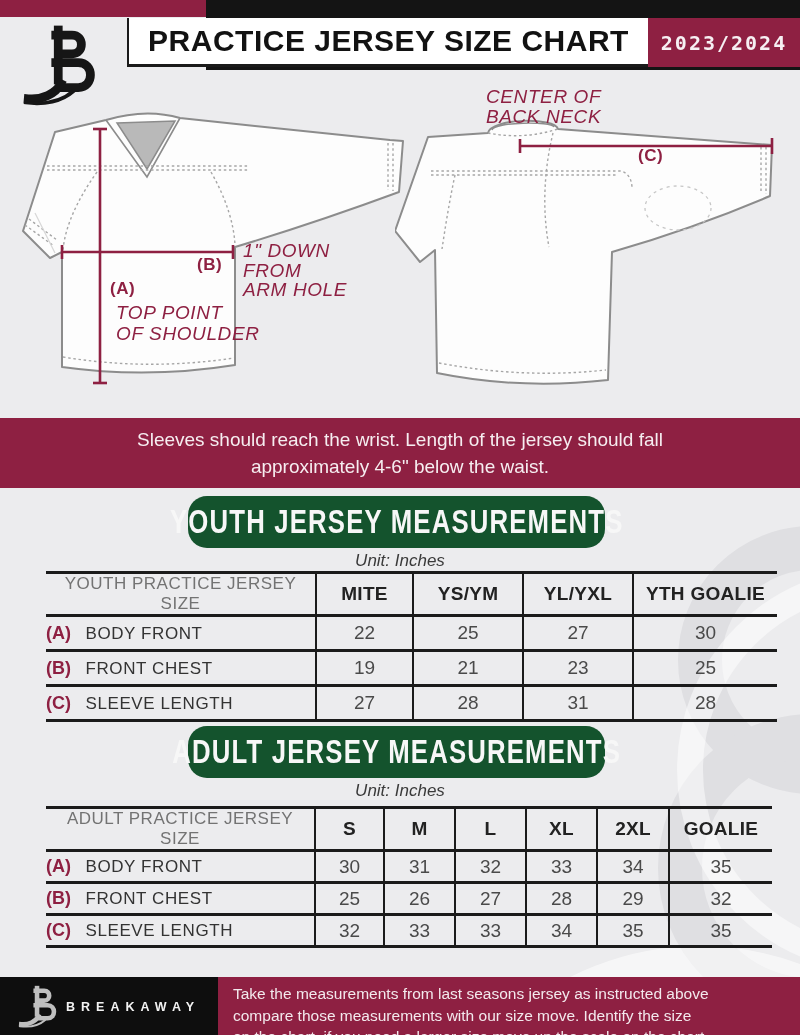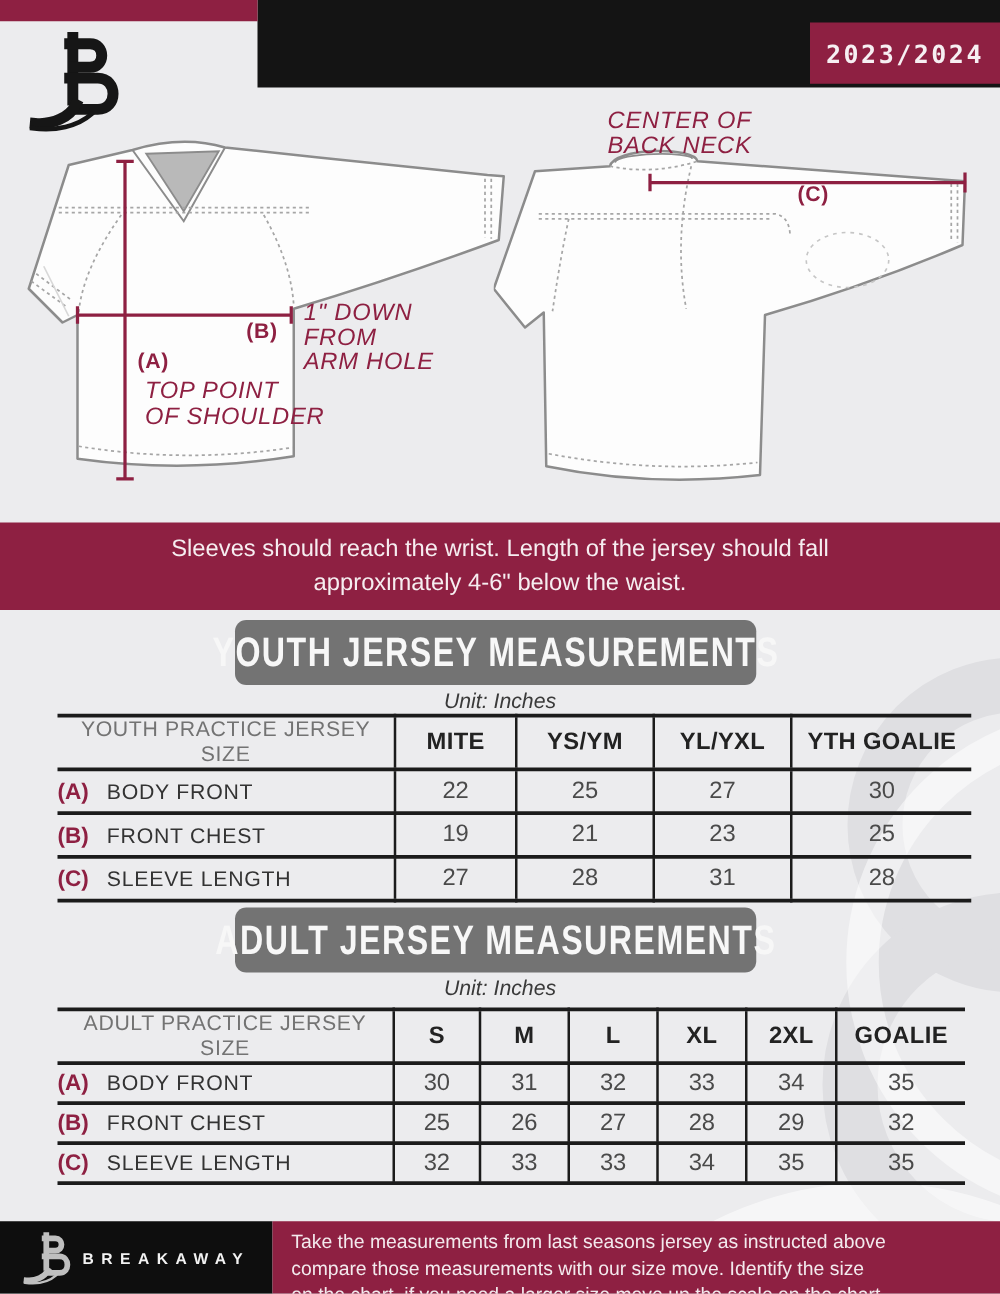--- a/index.html
+++ b/index.html
@@ -29,21 +29,21 @@
   .ann-key{font-size:17px;font-weight:800;letter-spacing:.5px;}
   .ann-cap{font-style:italic;font-size:19px;letter-spacing:.6px;line-height:19.5px;}
   svg.jersey{position:absolute;z-index:2;}
 
   
   .notice{left:0;top:418px;width:800px;height:70px;background:#8E2042;z-index:3;
     display:flex;align-items:center;justify-content:center;}
   .notice-text{width:640px;text-align:center;font-size:19px;line-height:27px;color:#F6EDF0;}
 
   
-  .sec-banner{left:188px;width:417px;height:52px;background:#737373;border-radius:9px;z-index:3;
+  .sec-banner{left:188px;width:417px;height:52px;background:#14532d;border-radius:19px;z-index:3;
     display:flex;align-items:center;justify-content:center;}
   .sec-banner-text{font-size:33px;font-weight:700;letter-spacing:1.5px;color:#F7F7F7;
     transform:scaleX(.78);white-space:nowrap;}
   .unit{width:800px;left:0;text-align:center;font-style:italic;font-size:17px;color:#3A3A3A;z-index:3;}
 
   
   table.size-table{position:absolute;border-collapse:collapse;table-layout:fixed;z-index:3;
     border-top:3px solid #1B1B1B;}
   table.size-table tr{border-bottom:3px solid #1B1B1B;}
   table.size-table td{padding:0;vertical-align:middle;}
@@ -85,20 +85,23 @@
   <svg class="abs logo-main" width="80" height="82" viewBox="0 0 64 64">
     <g fill="none" stroke="currentColor" stroke-linecap="square">
       <path d="M29,4 V44" stroke-width="7"></path>
       <path d="M27,8 H40 C50,8 50,23 40,23 H30" stroke-width="7"></path>
       <path d="M27,30 H45 C58,30 58,50 45,50 H33" stroke-width="7"></path>
       <path d="M31,47 C27,55 16,60 5,59" stroke-width="7"></path>
       <path d="M3,62 C18,64 32,61 41,53" stroke-width="3"></path>
     </g>
   </svg>
 
+  <div class="abs hdr-title-box">
+    <span class="hdr-title">PRACTICE JERSEY SIZE CHART</span>
+  </div>
   <div class="abs hdr-season-box">
     <span class="hdr-season">2023/2024</span>
   </div>
 
   <svg class="jersey" style="left:5px;top:95px" width="400" height="300" viewBox="0 0 400 300">
     <path d="M50,37 L101,25 Q141,13 175,23 L250,31 L385,45 L398,46 L394,97 Q310,128 230,152
              L230,270 Q143,284 57,272 L57,157 L45,163 L18,136 Z" fill="#FDFDFD" stroke="#8C8C8C" stroke-width="2" stroke-linejoin="round"></path>
     <path d="M112,28 L170,26 L142,74 Z" fill="#B9B9B9" stroke="#8C8C8C" stroke-width="1.5"></path>
     <path d="M101,25 L142,82 L175,23" fill="none" stroke="#8C8C8C" stroke-width="1.6"></path>
     <g fill="none" stroke="#A6A6A6" stroke-width="1.4" stroke-dasharray="2.5,2.7">

